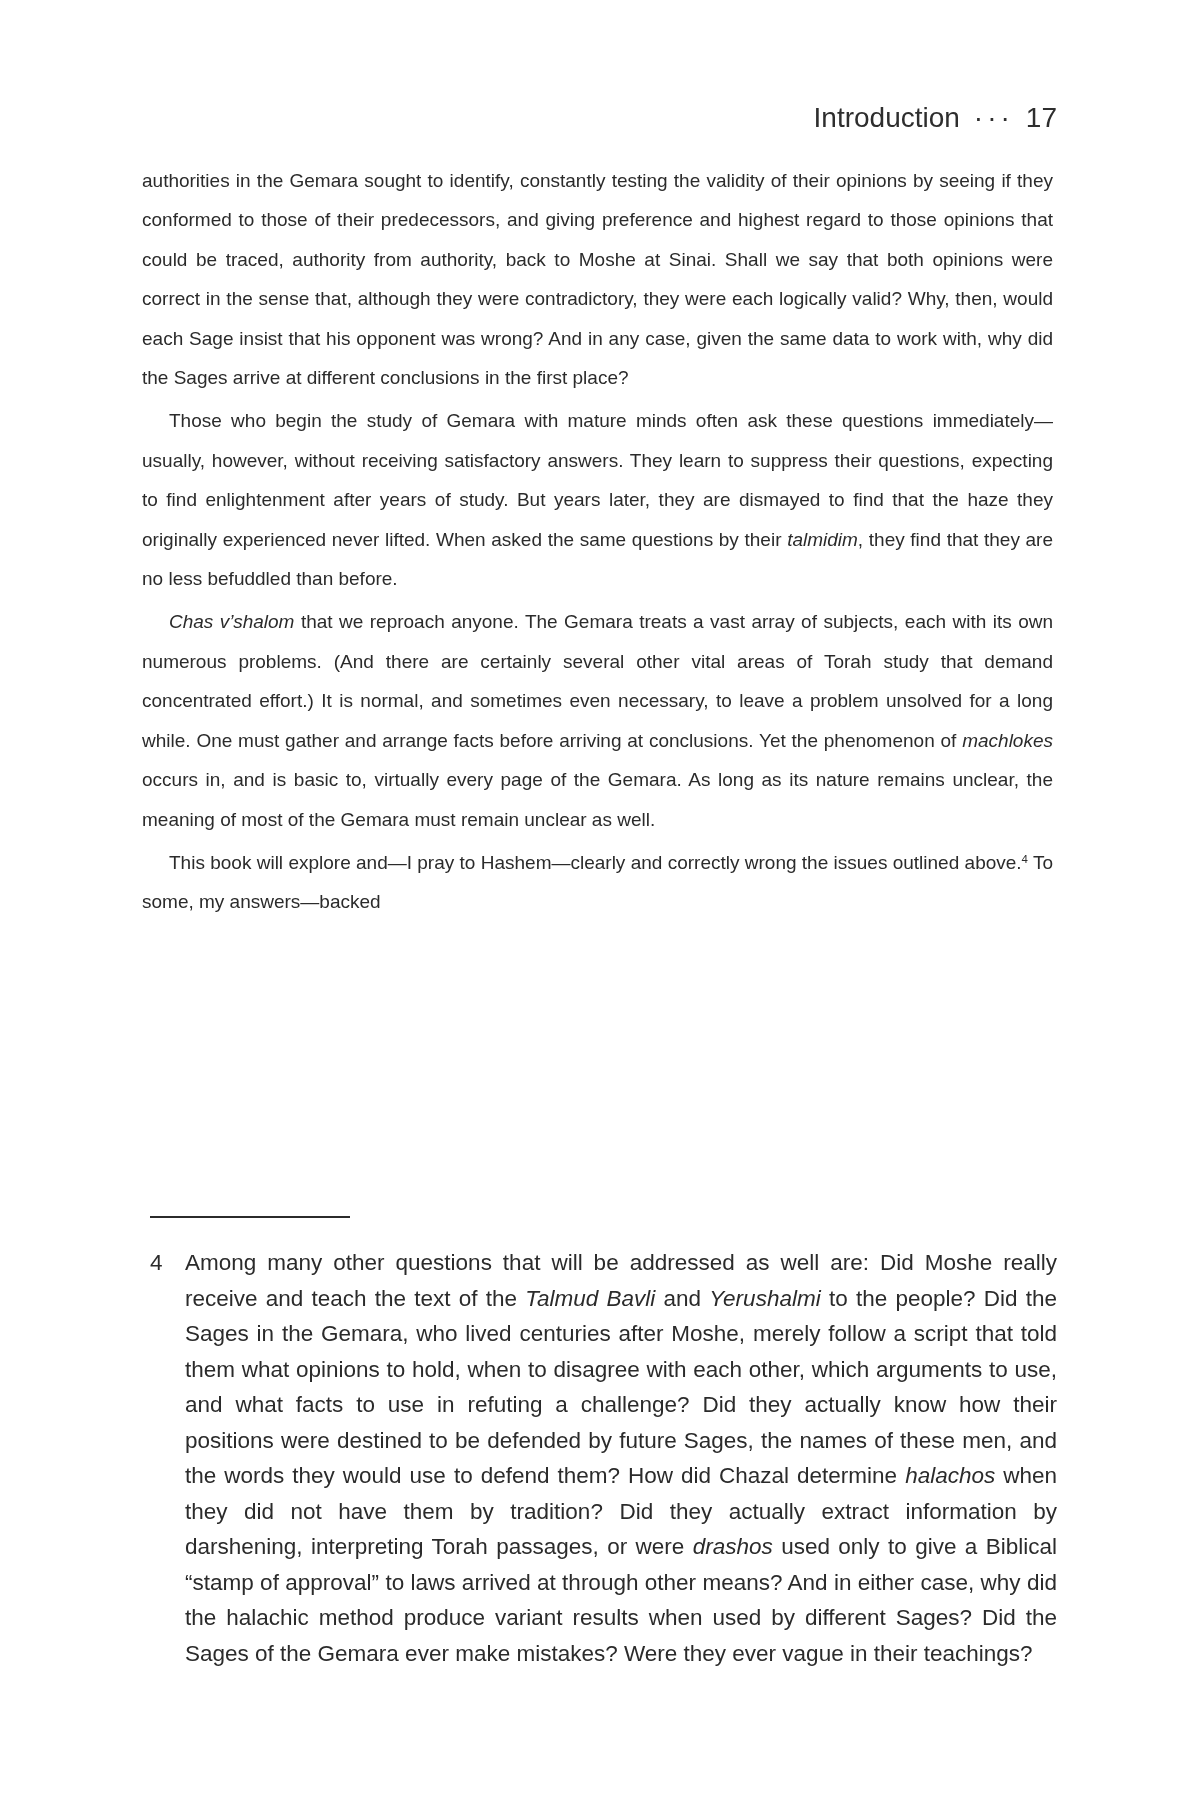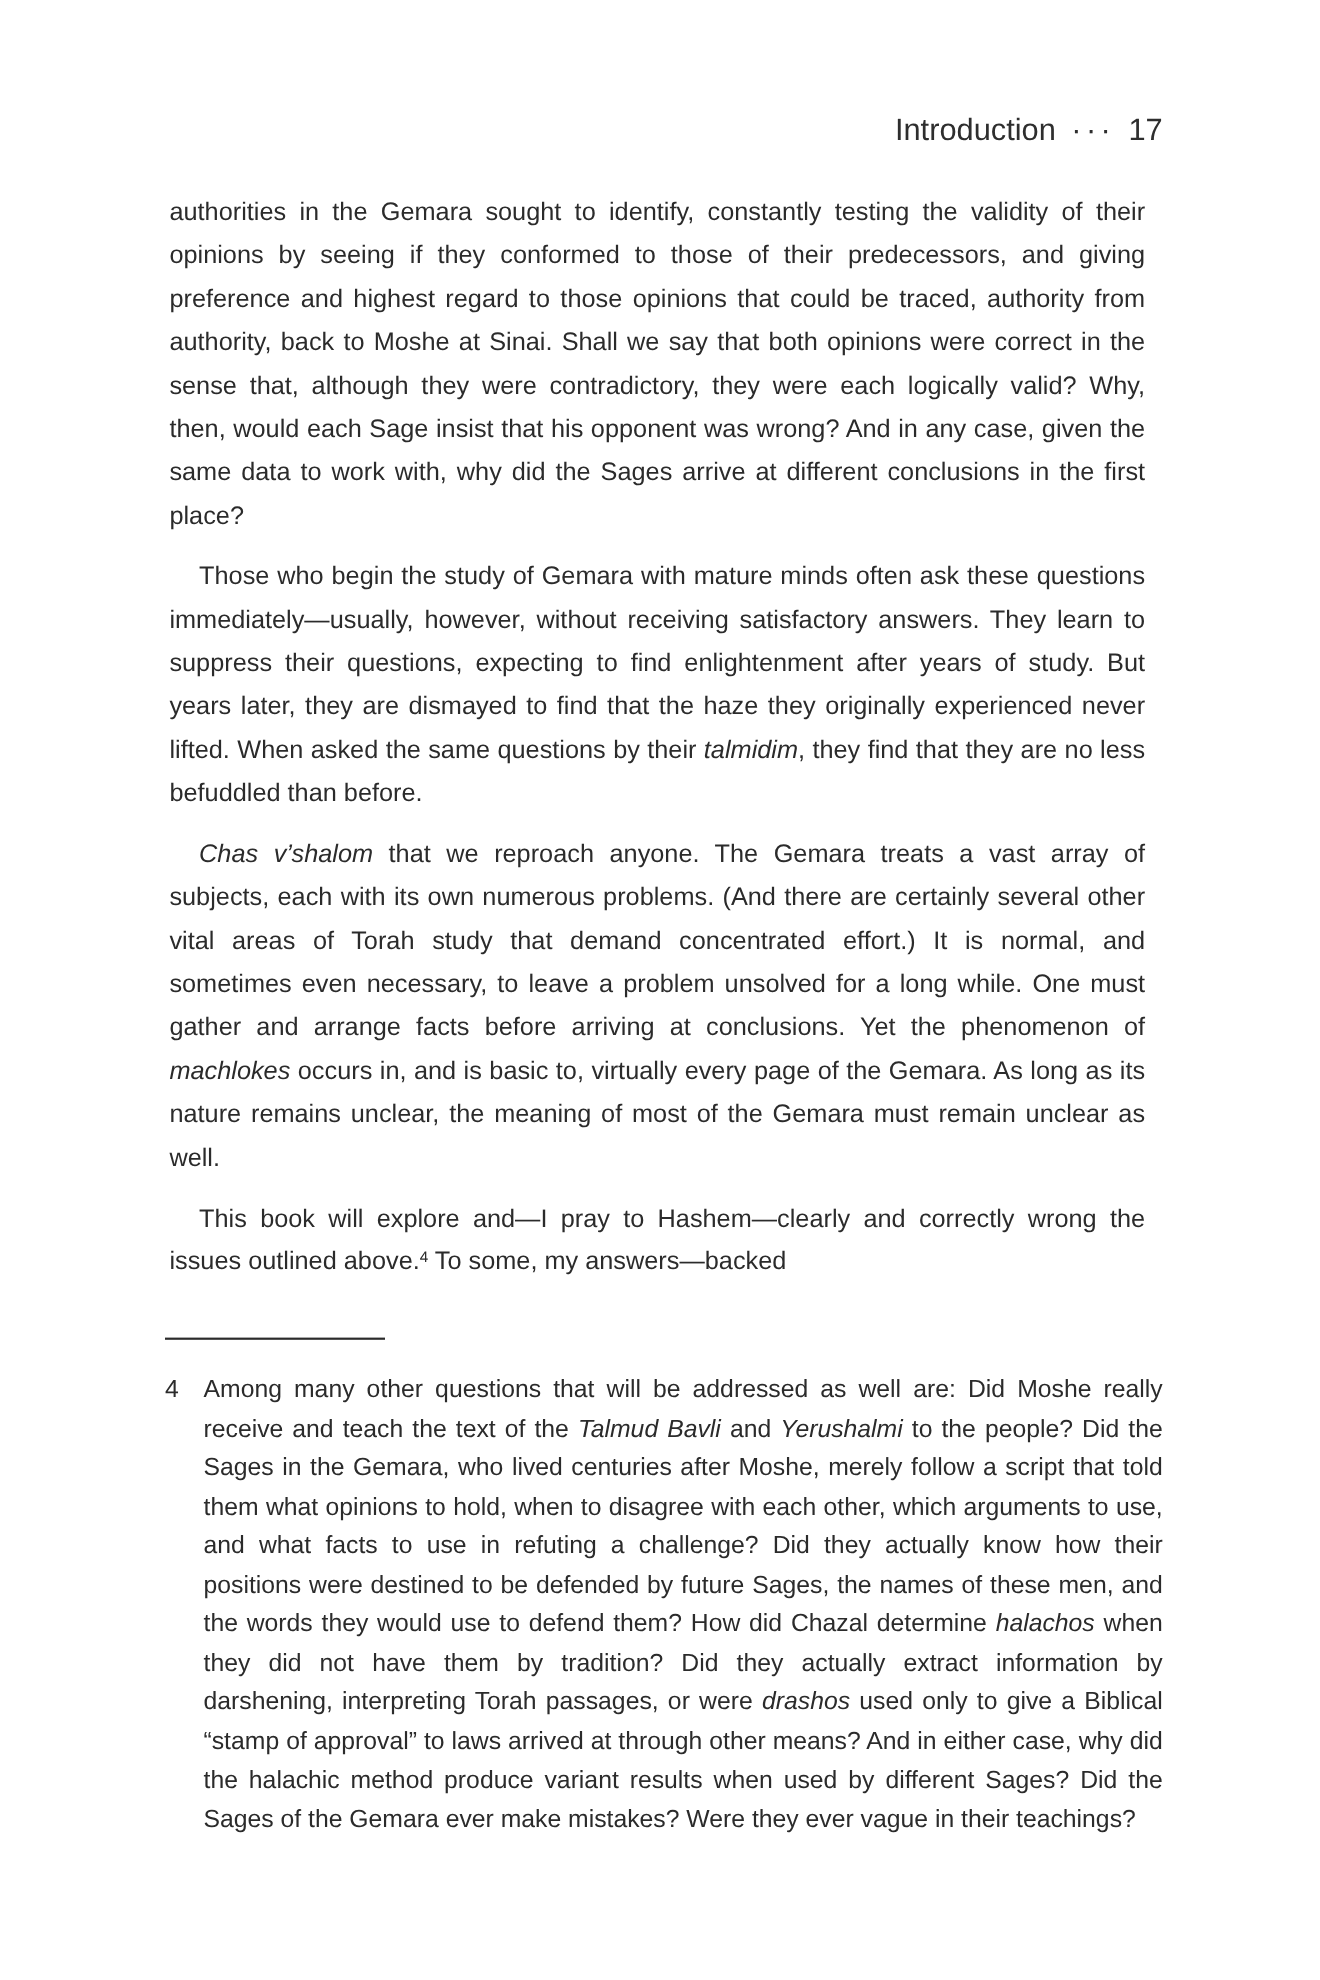--- a/index.html
+++ b/index.html
@@ -27,22 +27,22 @@
     letter-spacing: 4px;
     color: #2e2e2e;
   }
   .text-block {
     position: absolute;
     left: 138px;
     top: 157px;
     width: 919px;
   }
   .text-block p {
-    margin: 16px;
-    font-size: 23px;
+    margin: 4px;
+    font-size: 19px;
     line-height: 39.4px;
     text-align: justify;
     color: #2b2b2b;
   }
   .text-block p.indent { text-indent: 27px; }
   .it { font-style: italic; }
   sup {
     font-size: 60%;
     line-height: 0;
     position: relative;

